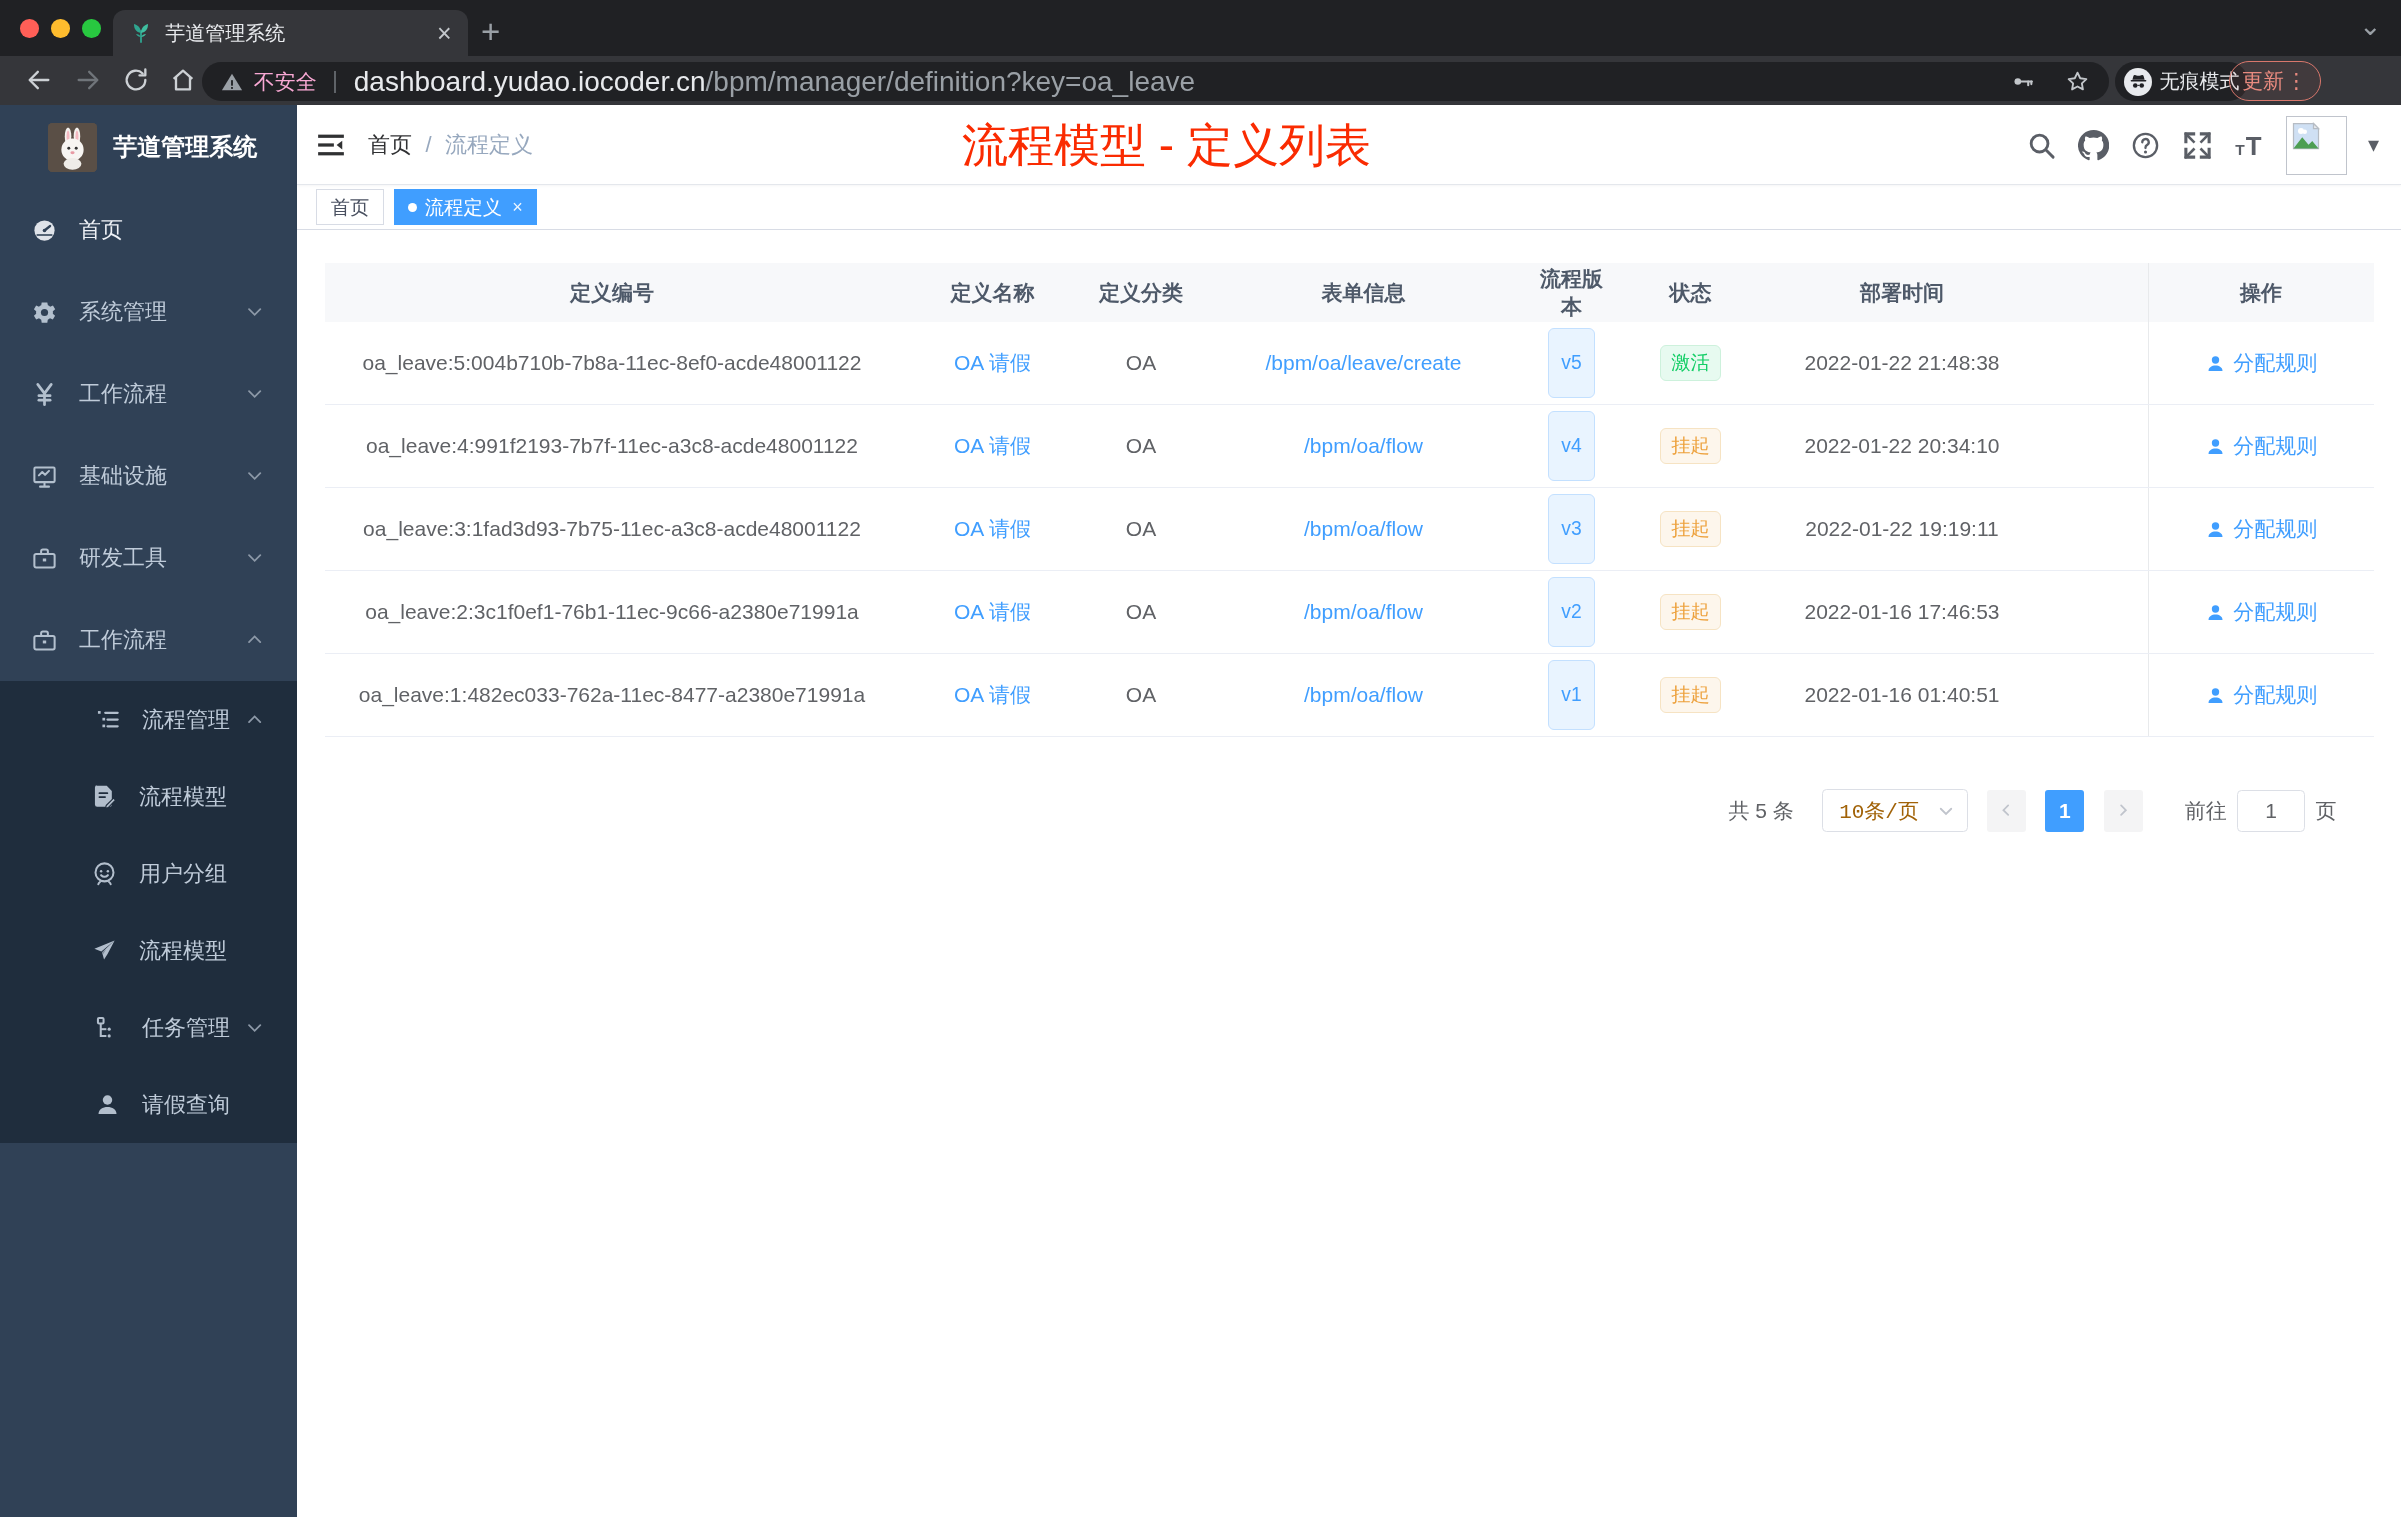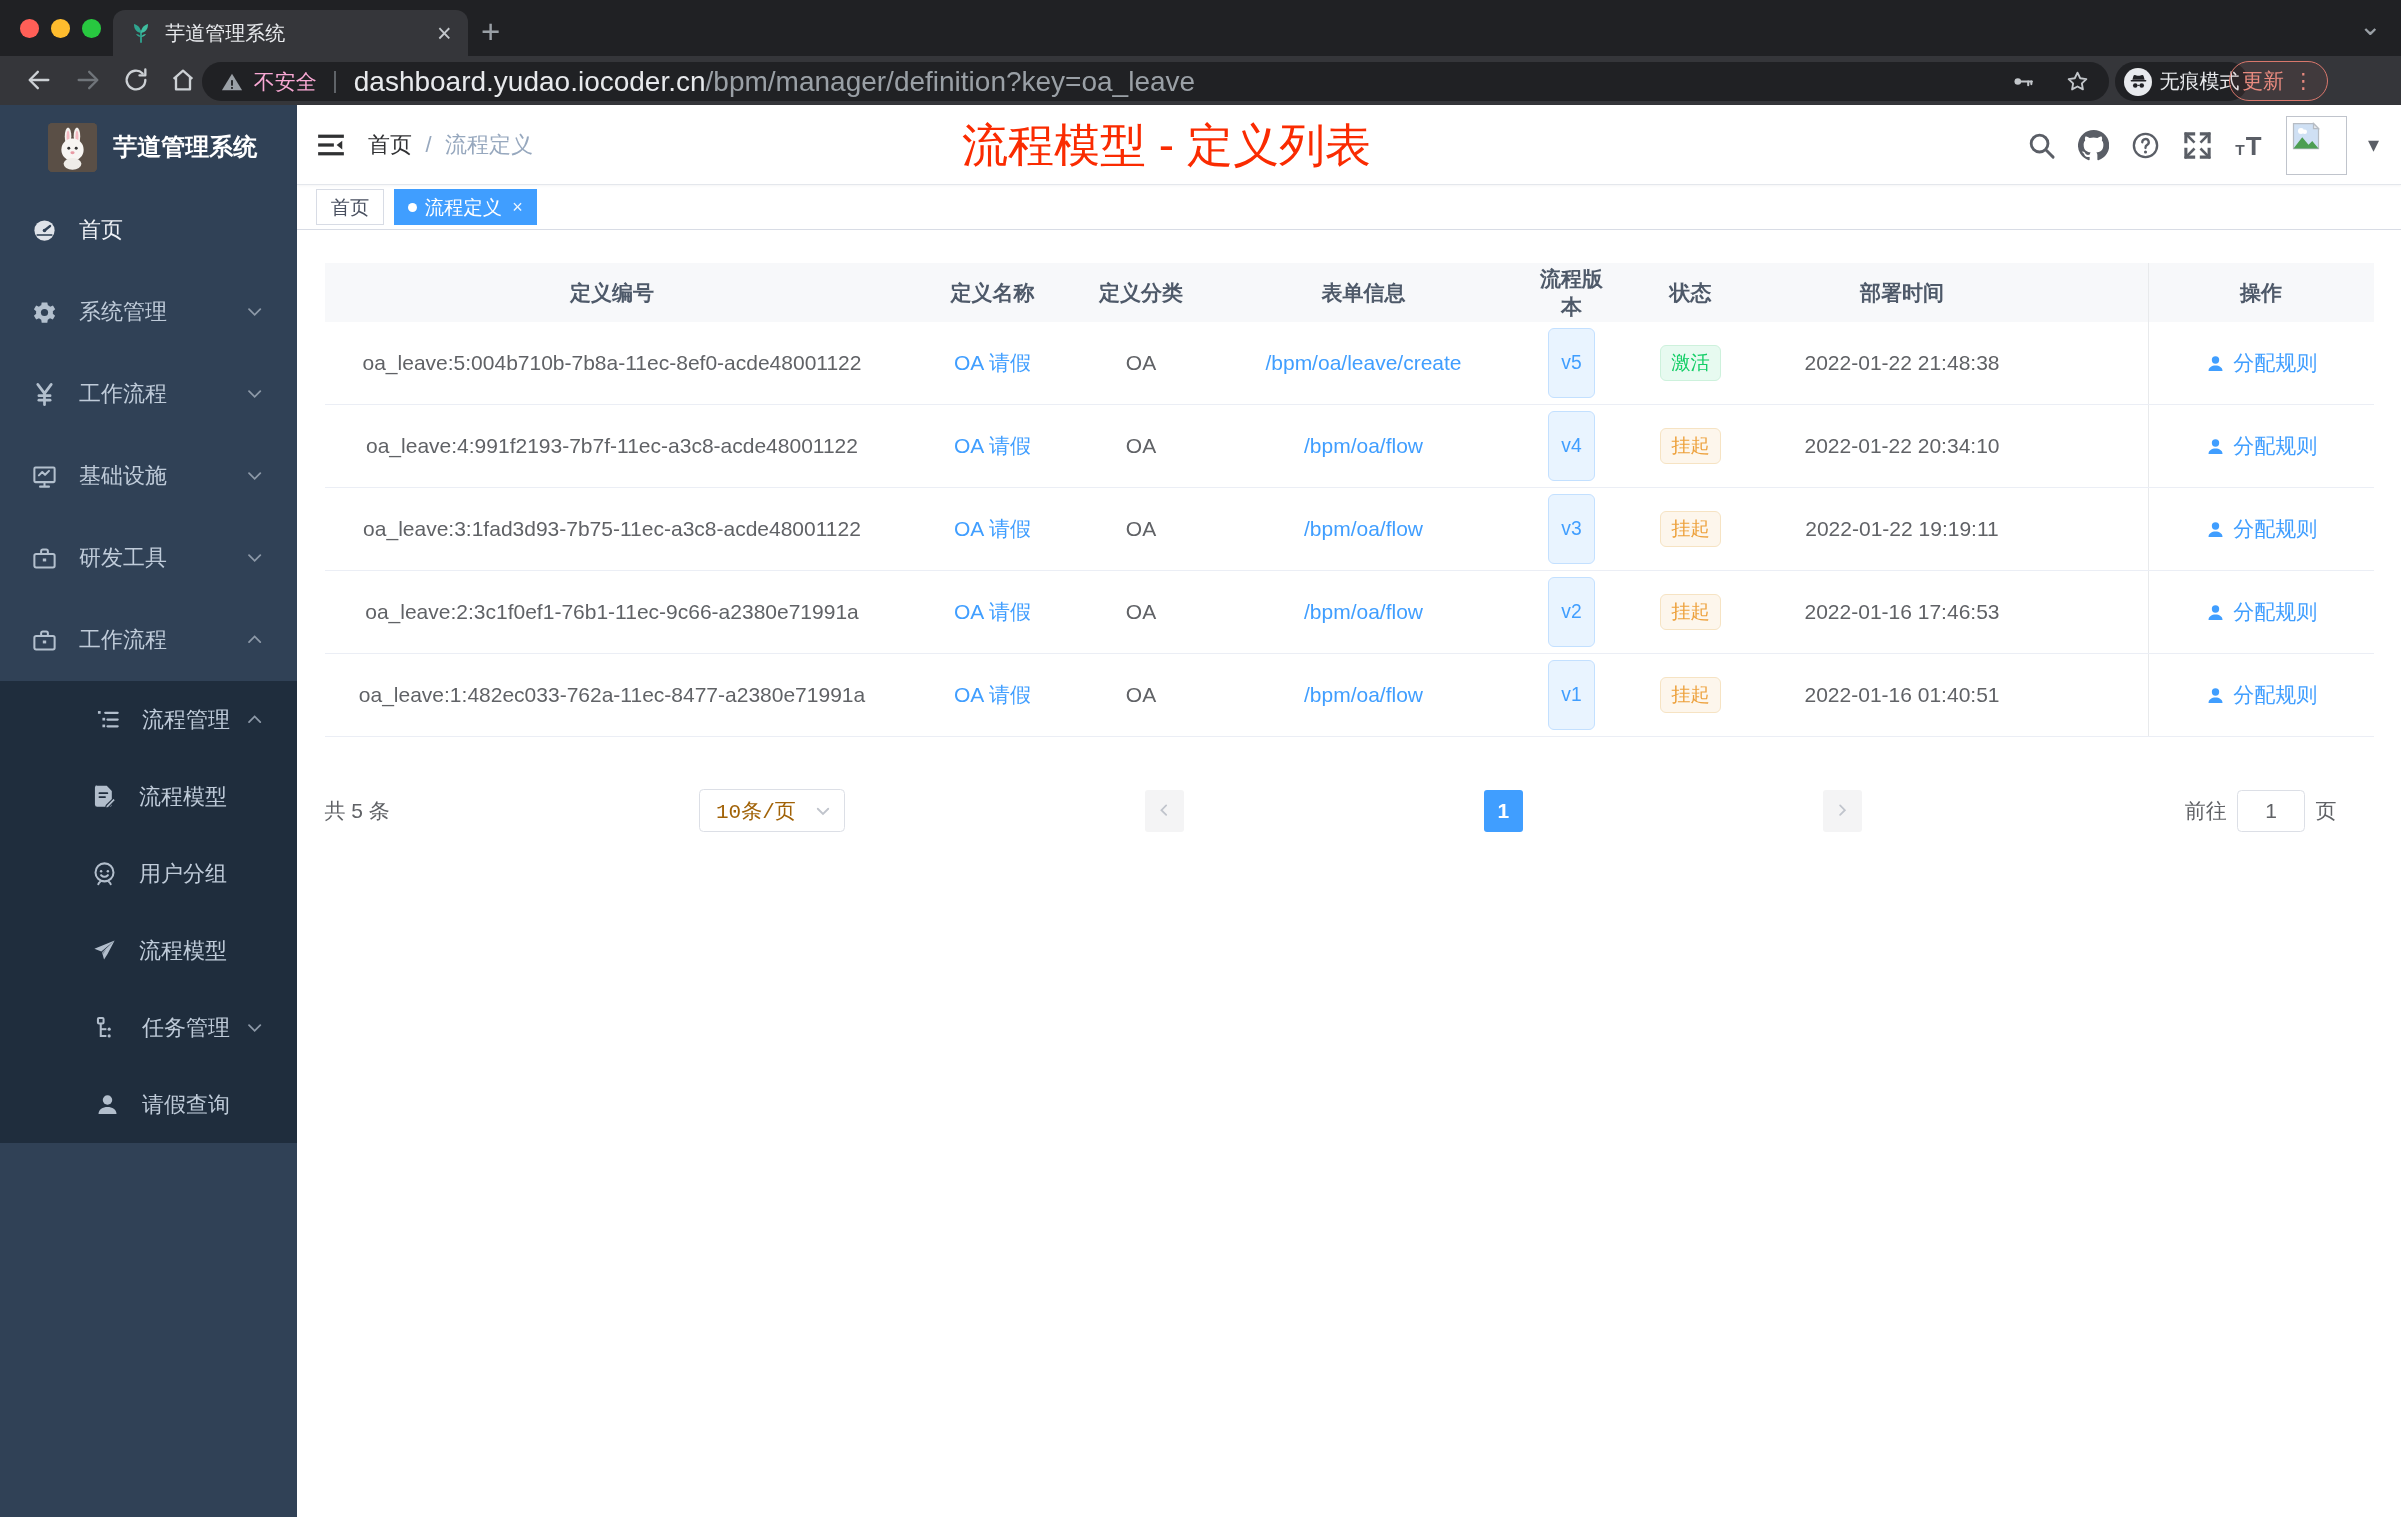--- a/index.html
+++ b/index.html
@@ -26,21 +26,21 @@
   .url-divider { width:1.5px; height:22px; background:#5f6368; margin:0 7.4px; }
   .url-text { font-size:28px; color:#e8eaed; white-space:nowrap; }
   .url-text .path { color:#9aa0a6; }
   .pill-right { position:absolute; right:19.3px; display:flex; gap:30px; align-items:center; }
   .pill-right .nv { width:25px; height:25px; color:#c3c7cb; position:static; }
   .incog-chip { position:absolute; left:2115px; top:6px; height:39px; background:#202124; border-radius:19.3px;
                 display:flex; align-items:center; gap:7.4px; padding:0 9px; }
   .incog-chip .face { width:28px; height:28px; border-radius:50%; background:#e8eaed; display:flex; align-items:center; justify-content:center; }
   .incog-label { color:#e8eaed; font-size:20px; }
   .update-pill { position:absolute; left:2229px; top:5.2px; height:40px; border:1.5px solid #d9776c; border-radius:20px;
-                 display:flex; align-items:center; gap:9px; padding:0 12px; background:rgba(217,119,108,.08); }
+                 display:flex; align-items:center; gap:2px; padding:0 12px; background:rgba(217,119,108,.08); }
   .update-label { color:#e88a7f; font-size:21px; }
   .update-dots { color:#e88a7f; font-size:21px; letter-spacing:0.7px; }
 
   
   .app { position:absolute; left:0; top:105px; width:2401px; height:1412px; display:flex; }
   .sidebar { width:297px; background:#304156; height:100%; flex:none; }
   .logo-row { height:84px; display:flex; align-items:center; gap:16.3px; padding-left:48px; }
   .logo-img { width:49px; height:49px; border-radius:4.5px; background:#57504a; overflow:hidden; flex:none; }
   .app-title { color:#fff; font-size:24px; font-weight:bold; }
   .menu { }
@@ -89,21 +89,21 @@
   a.blue { color:#409eff; text-decoration:none; cursor:pointer; }
   .badge-v { display:inline-block; background:#e9f4ff; border:0.7px solid #c3e0ff; color:#409eff; border-radius:6px;
              font-size:19.3px; padding:24px 12px; line-height:1; }
   .badge-s { display:inline-block; border-radius:6px; font-size:19.3px; padding:7.4px 10.4px; line-height:1; }
   .badge-s.success { background:#e7faf0; border:0.7px solid #cdf1dc; color:#13ce66; }
   .badge-s.warning { background:#fdf6ec; border:0.7px solid #f6e3c3; color:#eda13c; }
   .op-link { display:inline-flex; align-items:center; gap:7.4px; color:#409eff; font-size:21px; cursor:pointer; }
   .op-link svg { width:21px; height:21px; }
 
   
-  .pagination { margin-top:52px; display:flex; justify-content:space-between; align-items:center; padding-right:37px; gap:0; font-size:21px; color:#606266; }
+  .pagination { margin-top:52px; display:flex; justify-content:flex-end; align-items:center; padding-right:37px; gap:0; font-size:21px; color:#606266; }
   .pg-total { margin-right:28px; }
   .pg-select { width:146px; height:43px; border:0.7px solid #dcdfe6; border-radius:4.5px; display:flex; align-items:center;
                justify-content:space-between; padding:0 12px 0 16.3px; color:#a16207; cursor:pointer; background:#fff;font-family:Liberation Mono, monospace; }
   .pg-select .sel-caret { color:#c0c4cc; width:18px; height:18px; }
   .pg-btn { width:39px; height:42px; border-radius:3px; background:#f4f4f5; display:flex; align-items:center; justify-content:center; margin-left:19.3px; cursor:pointer; }
   .pg-btn svg { width:16.3px; height:16.3px; color:#c0c4cc; }
   .pg-page { width:39px; height:42px; border-radius:3px; background:#409eff; color:#fff; display:flex; align-items:center; justify-content:center; margin-left:19.3px; font-weight:bold; cursor:pointer; }
   .pg-goto { margin-left:42px; display:flex; align-items:center; gap:10.4px; }
   .pg-input { width:68px; height:42px; border:0.7px solid #dcdfe6; border-radius:4.5px; text-align:center; font-size:21px; color:#606266; font-family:inherit; }
   svg { display:block; }

